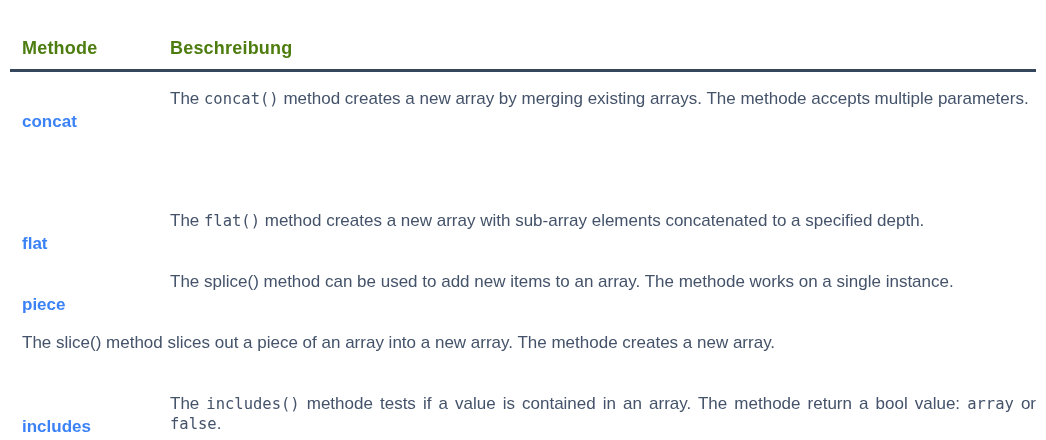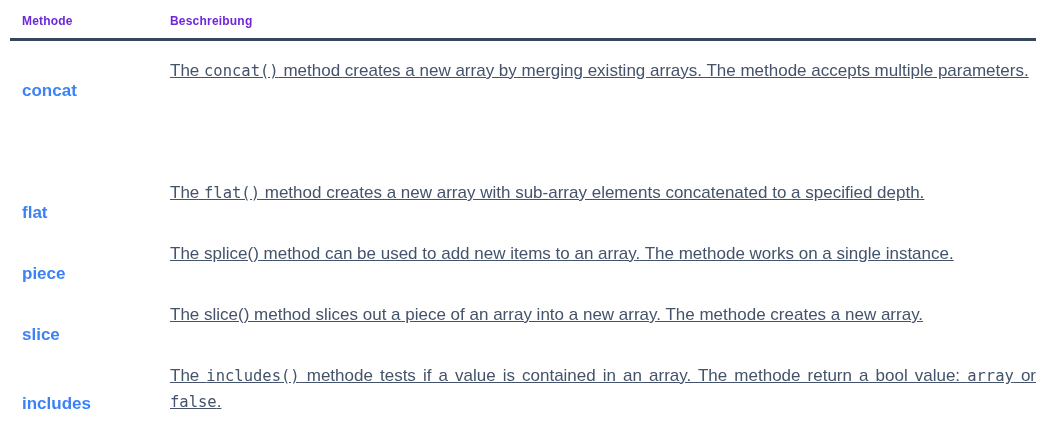--- a/index.html
+++ b/index.html
@@ -16,45 +16,45 @@
     margin-top: 0;
   }
   .header-row {
     display: grid;
     grid-template-columns: 148px 1fr;
     padding: 14px 0 10px 12px;
     border-bottom: 3px solid #36465C;
   }
   .header-cell {
     font-weight: bold;
-    font-size: 12px;
+    font-size: 18px;
     letter-spacing: 0.2px;
-    color: #6d28d9;
+    color: #4d7c0f;
+    margin-top: 24px;
   }
   .body-row {
     display: grid;
     grid-template-columns: 148px 1fr;
     min-height: 61px;
     padding: 17px 0 0 12px;
   }
   .method-cell {
     align-self: end;
     font-weight: bold;
     font-size: 17px;
     color: #3b82f6;
     line-height: 21px;
     padding-bottom: 1px;
   }
   .description-cell {
     font-size: 17px;
     color: #44536A;
-    line-height: 26px;
+    line-height: 19px;
     text-align: justify;
     width: 866px;
-    text-decoration: underline;
   }
   .description-cell .code {
     font-family: "DejaVu Sans Mono", monospace;
     font-size: 15.5px;
     color: #44536A;
     white-space: nowrap;
   }
 </style>
 </head>
 <body>
@@ -77,21 +77,20 @@
     <div class="method-cell">flat</div>
     <div class="description-cell"><span class="plain">The </span><span class="code">flat()</span><span class="plain"> method creates a new array with sub-array elements concatenated to a specified depth.</span></div>
   </div>
 
   <div class="body-row">
     <div class="method-cell">piece</div>
     <div class="description-cell"><span class="plain">The splice() method can be used to add new items to an array. The methode works on a single instance.</span></div>
   </div>
 
   <div class="body-row">
-    <div class="method-cell">slice</div>
     <div class="description-cell"><span class="plain">The slice() method slices out a piece of an array into a new array. The methode creates a new array.</span></div>
   </div>
 
   <div class="body-row">
     <div class="method-cell">includes</div>
     <div class="description-cell"><span class="plain">The </span><span class="code">includes()</span><span class="plain"> methode tests if a value is contained in an array. The methode return a bool value: </span><span class="code">array</span><span class="plain"> or </span><span class="code">false</span><span class="plain">.</span></div>
   </div>
 </div>
 </div>
 

